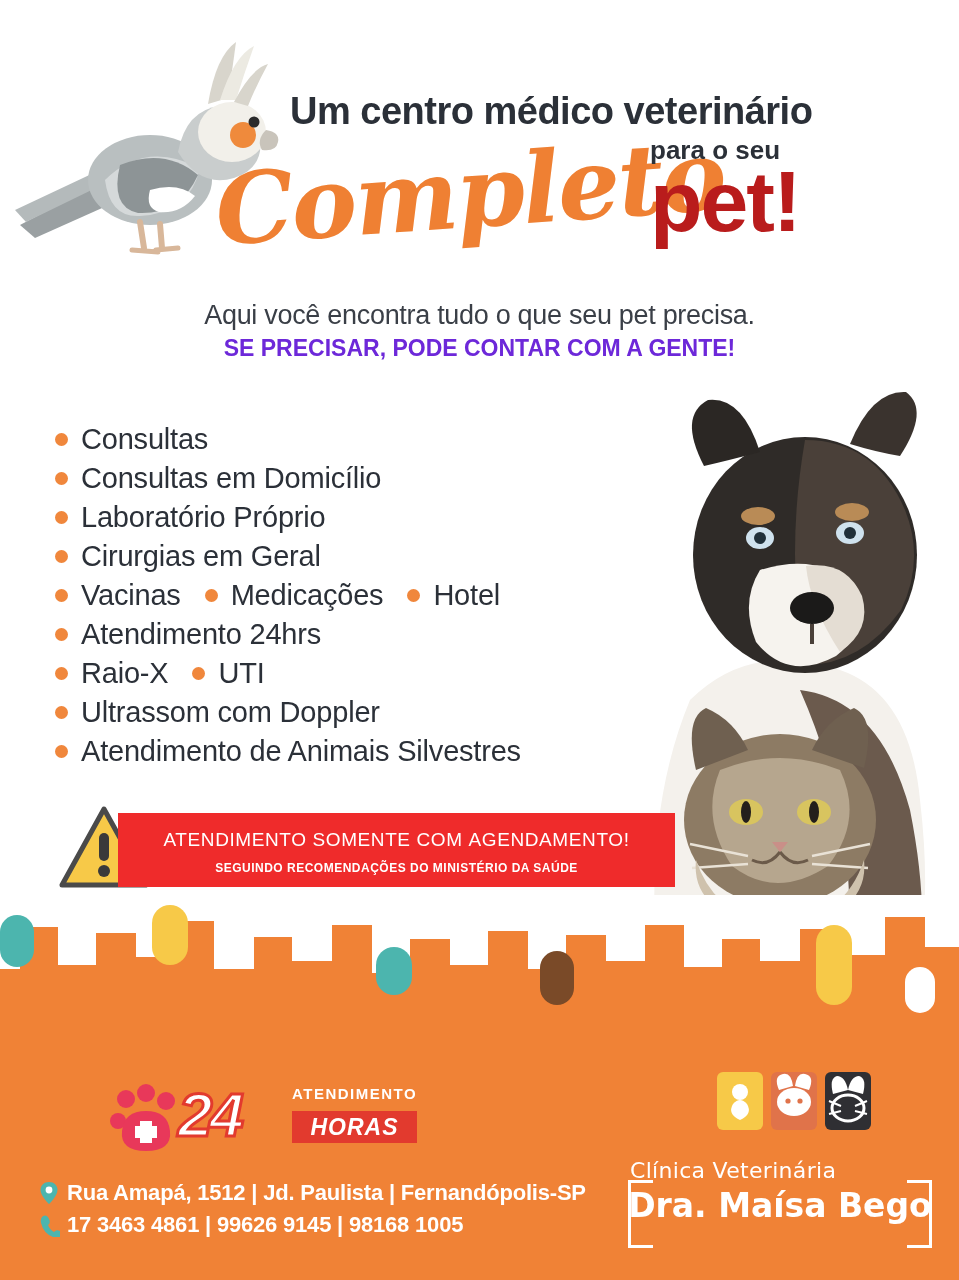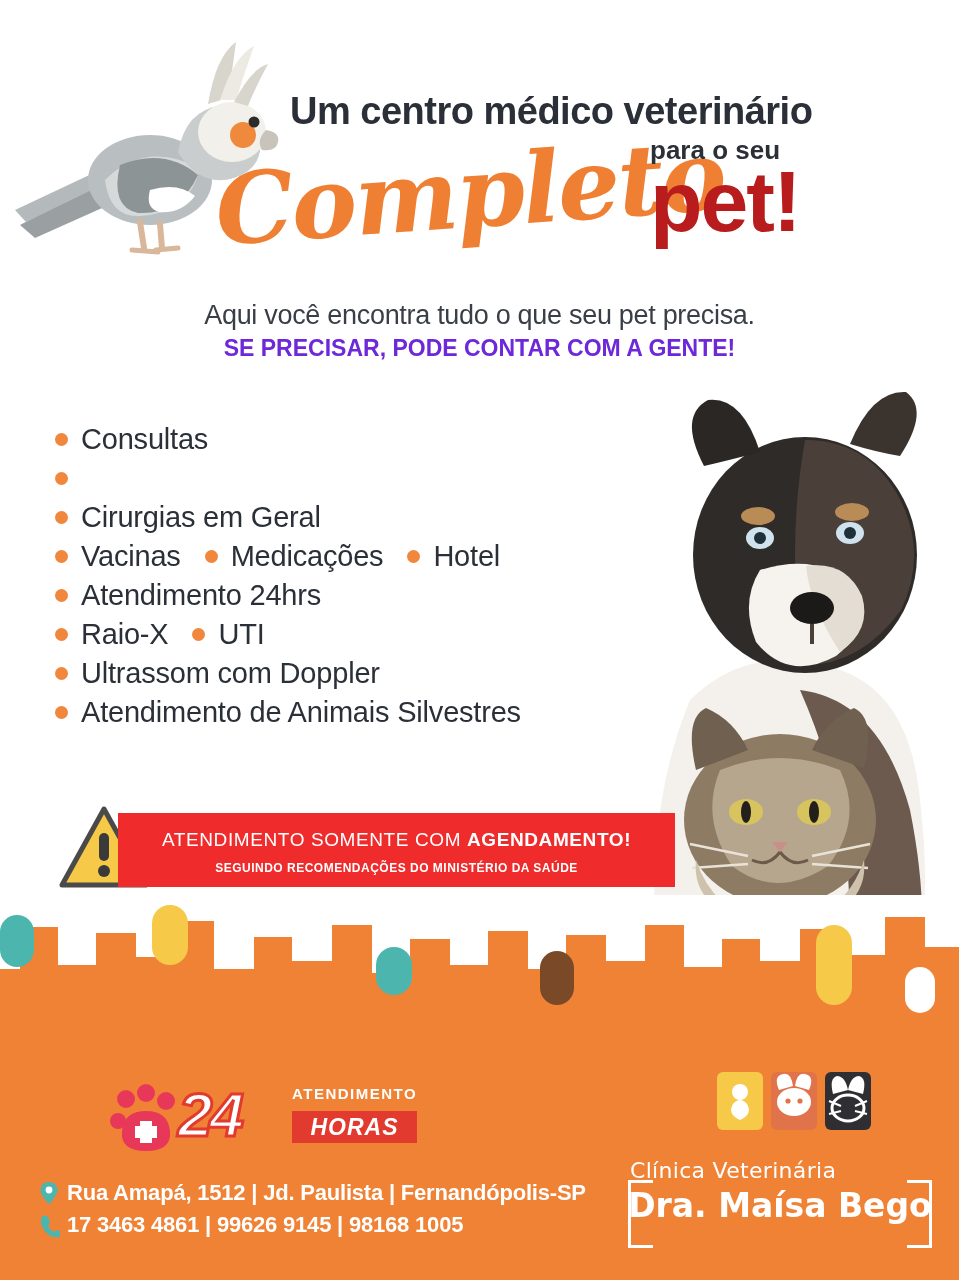--- a/index.html
+++ b/index.html
@@ -78,21 +78,21 @@
 
   
   .warnbar{
     position:absolute;left:118px;top:813px;width:557px;height:74px;
     background:#ef2b2b;
   }
   .warn-l1{
     position:absolute;left:0;top:16px;width:557px;text-align:center;
     color:#fff;font-size:19px;letter-spacing:0.6px;font-weight:500;
   }
-  .warn-l1 b{font-weight:bold;}
+  .warn-l1 b{font-weight:normal;}
   .warn-l2{
     position:absolute;left:0;top:48px;width:557px;text-align:center;
     color:#fff;font-size:12px;letter-spacing:0.5px;font-weight:bold;
   }
   .warn-tri{
     position:absolute;left:58px;top:805px;width:92px;height:86px;
   }
 
   
   .footer{
@@ -197,20 +197,25 @@
     <span class="s2">SE PRECISAR, PODE CONTAR COM A GENTE!</span>
   </div>
 
   <div class="services">
     <div class="srow">
       <span class="bullet"></span>
       <span class="sitem">Consultas</span>
     </div>
     <div class="srow">
       <span class="bullet"></span>
+      <span class="sitem">Consultas em Domicílio</span>
+    </div>
+    <div class="srow">
+      <span class="bullet"></span>
+      <span class="sitem">Laboratório Próprio</span>
     </div>
     <div class="srow">
       <span class="bullet"></span>
       <span class="sitem">Cirurgias em Geral</span>
     </div>
     <div class="srow">
       <span class="bullet"></span>
       <span class="sitem">Vacinas</span>
       <span class="gap"></span>
       <span class="bullet"></span>

